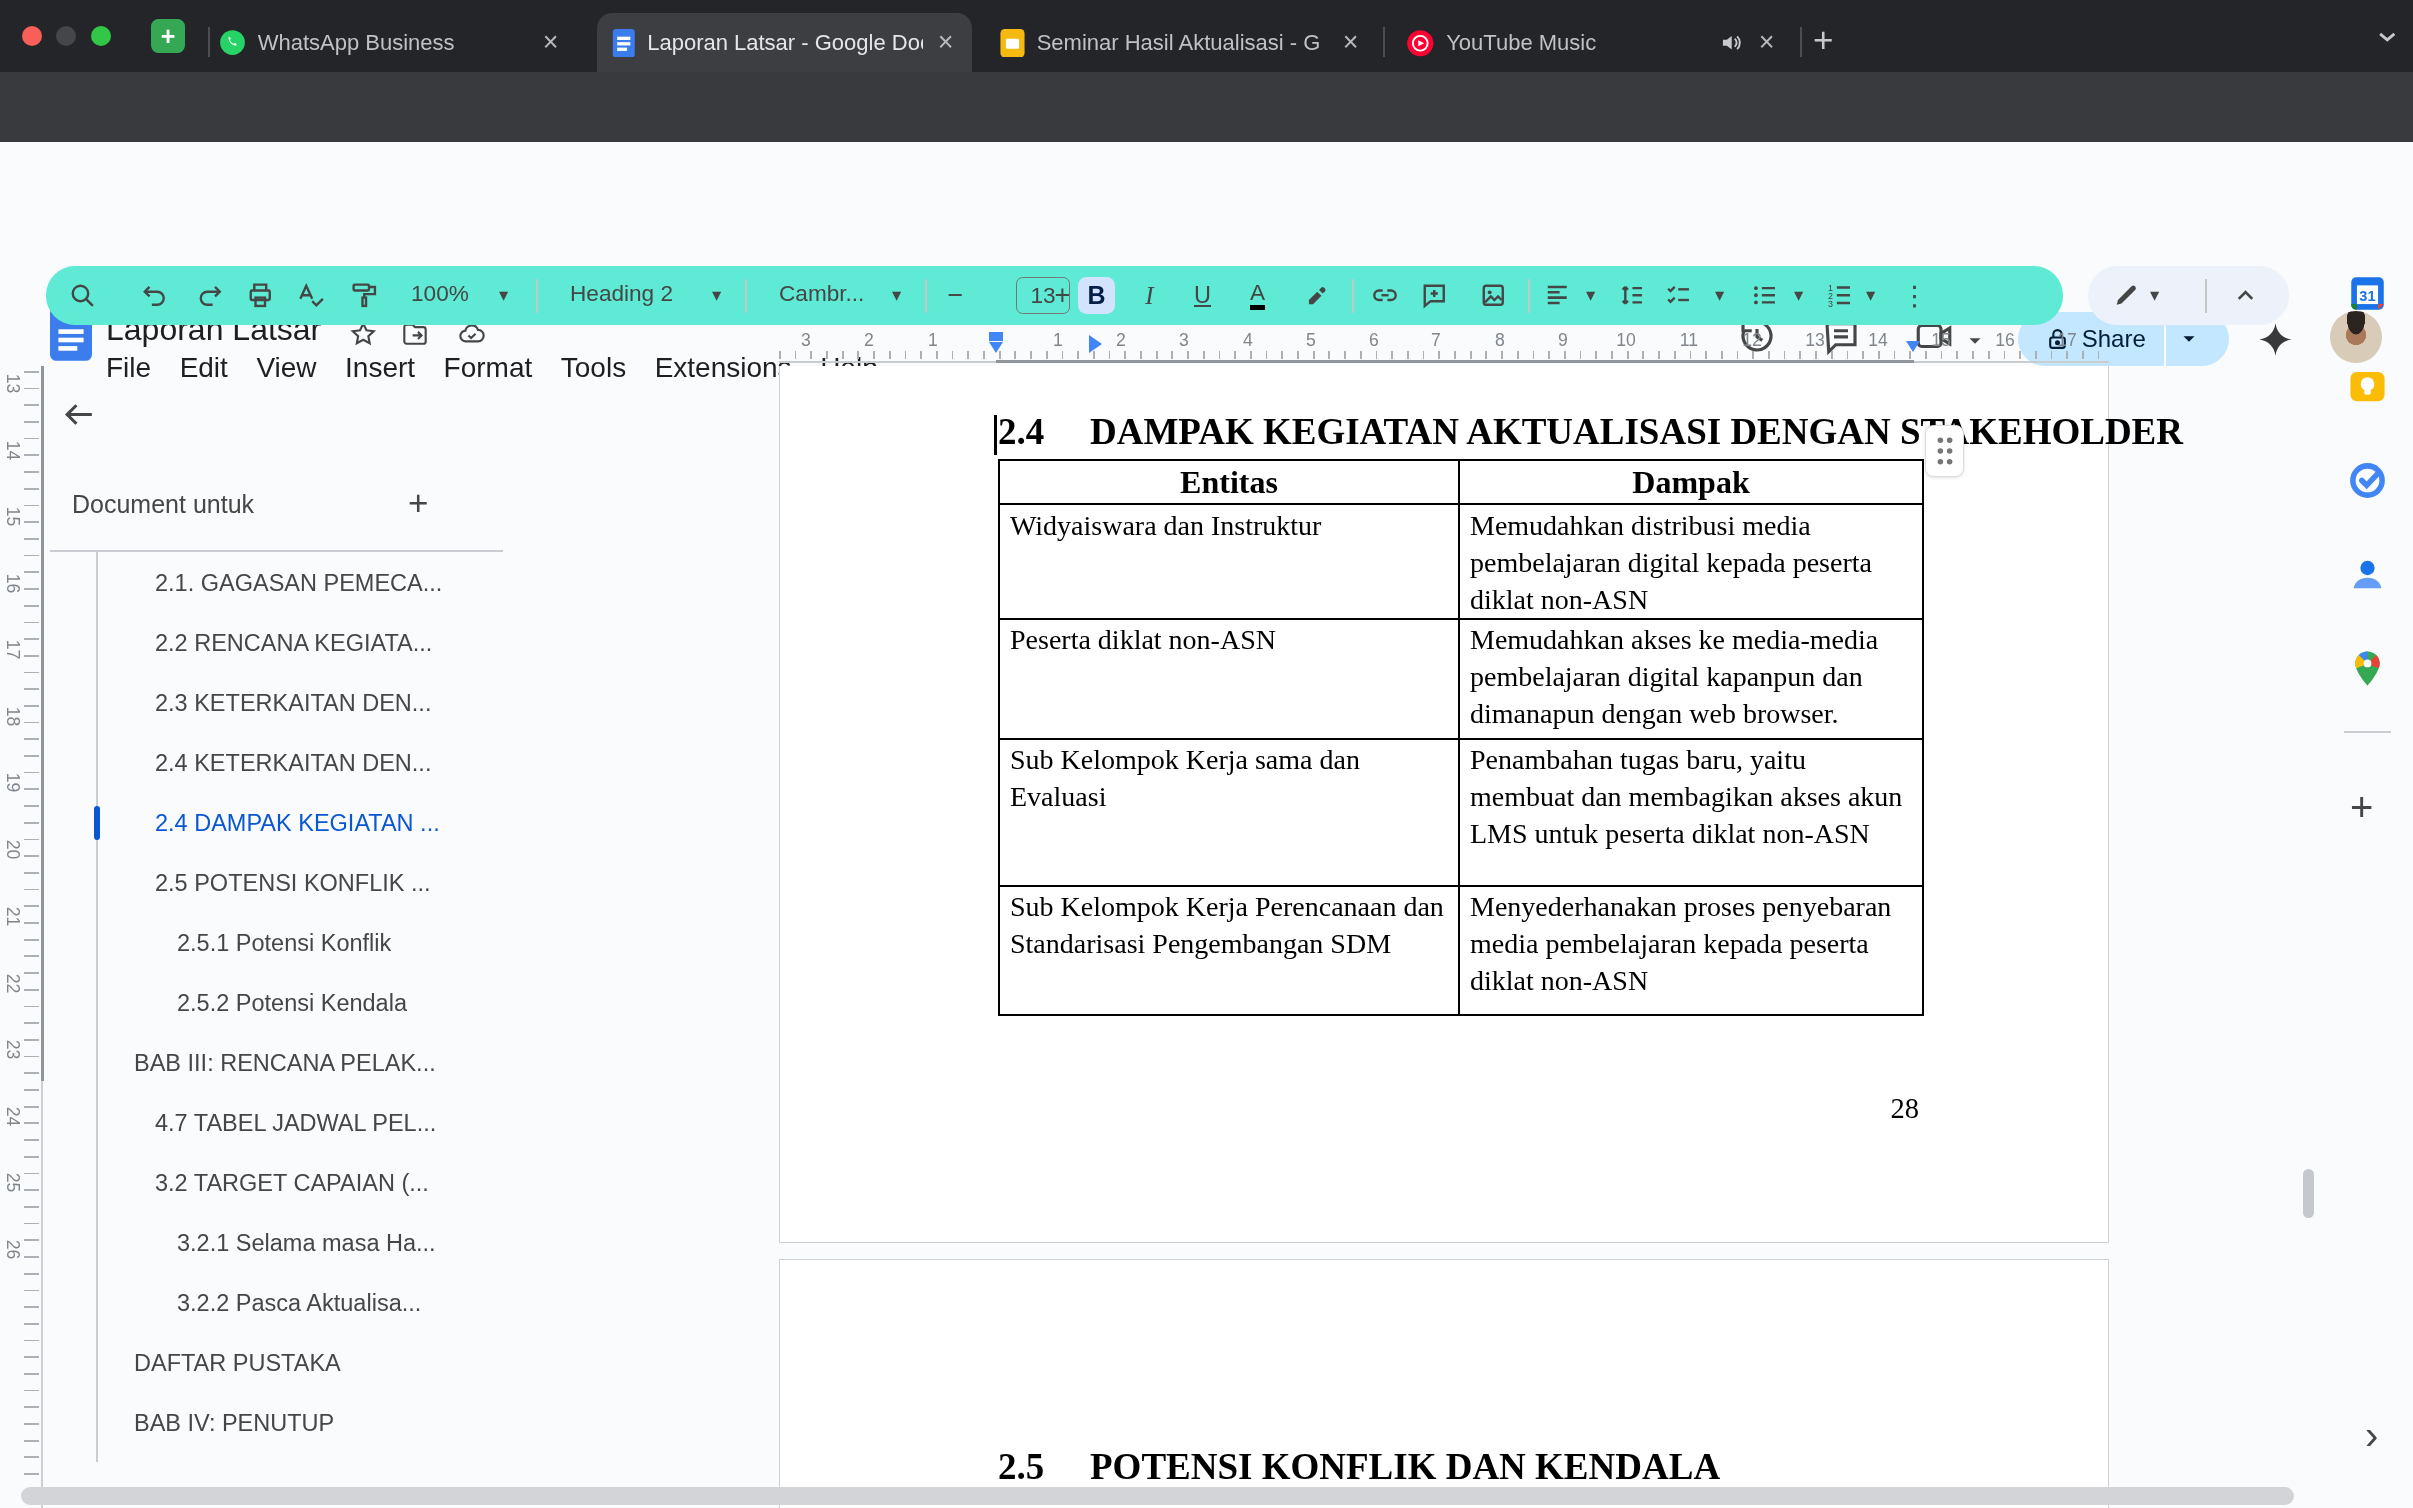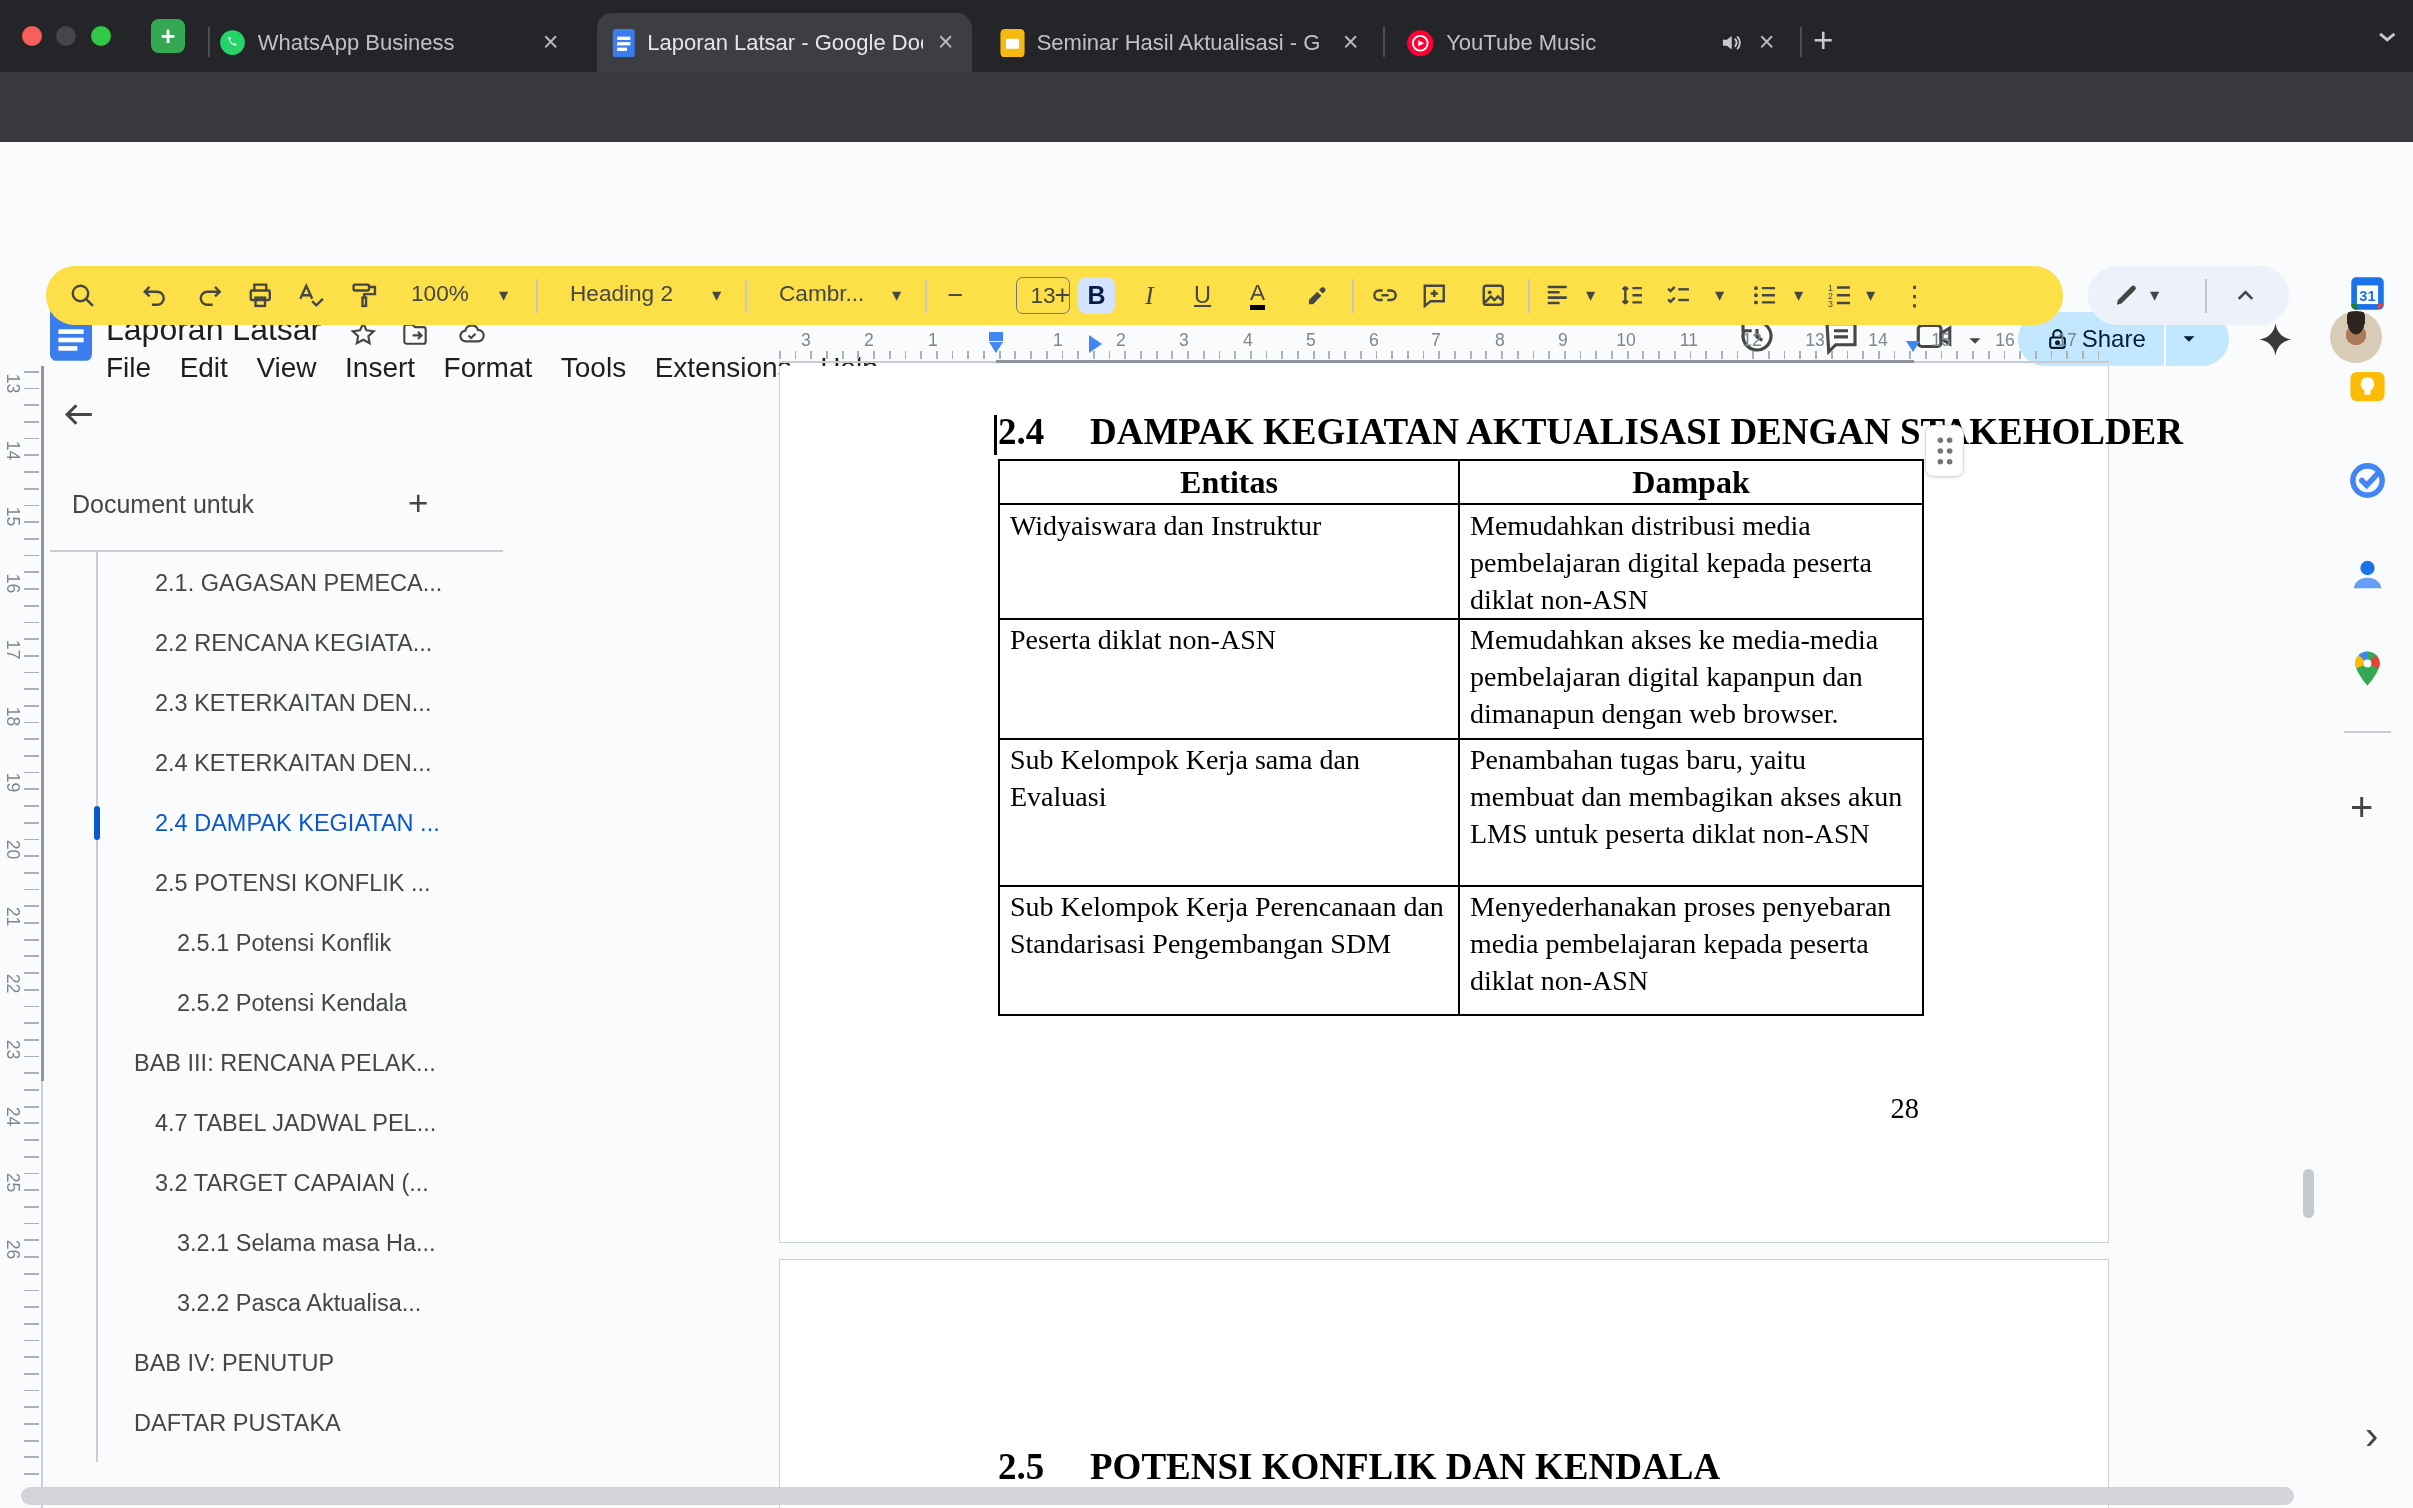--- a/index.html
+++ b/index.html
@@ -42,21 +42,21 @@
   .hico { position:absolute; top:173px; }
   .sharebtn { position:absolute; left:2018px; top:170px; width:211px; height:54px; border-radius:27px; background:#c2e7ff; color:#001d35; display:flex; align-items:center; }
   .sharelabel { font-size:24px; font-weight:400; margin-left:11.7px; }
   .sharediv { width:1.7px; height:54px; background:#f9fbfd; margin-left:18.4px; }
   .avatar-doc { position:absolute; left:2330px; top:169px; width:52px; height:52px; border-radius:50%;
     background: radial-gradient(ellipse at 50% 16%, #2c241f 0 24%, rgba(0,0,0,0) 25%),
                 radial-gradient(circle at 50% 46%, #a9795a 0 26%, rgba(0,0,0,0) 27%),
                 #d8cbb8; }
 
   
-  .dtoolbar { position:absolute; left:46px; top:266px; width:2017px; height:59px; border-radius:29px; background:#fde047;text-align:center; }
+  .dtoolbar { position:absolute; left:46px; top:266px; width:2017px; height:59px; border-radius:29px; background:#5eead4;text-align:center; }
   .modepill { position:absolute; left:2088px; top:266px; width:201px; height:59px; border-radius:29px; background:#edf2fa; }
   .tbtn { position:absolute; top:11px; width:37px; height:37px; display:flex; align-items:center; justify-content:center; color:#444746; }
   .tbtn.on { background:#d3e3fd; border-radius:8.4px; }
   .tsep { position:absolute; top:12.6px; width:1.7px; height:34px; background:#c4c7c5; }
   .tcaret { position:absolute; top:18.4px; font-size:18.4px; color:#444746; }
   .ttext { position:absolute; top:15px; font-size:22.6px; color:#444746; }
   .sizebox { position:absolute; left:970px; top:11px; width:54px; height:37px; border:1.7px solid #747775; border-radius:6.7px; display:flex; align-items:center; justify-content:center; font-size:22.6px; color:#444746; }
   .bglyph { font-size:25px; font-weight:bold; color:#041e49; }
   .iglyph { font-size:25px; font-style:italic; font-family:"Liberation Serif",serif; }
   .uglyph { font-size:23.5px; text-decoration:underline; }
@@ -627,25 +627,25 @@
 
         <div class="sb-item lvl2">
           <span class="sb-label">3.2.1 Selama masa Ha...</span>
         </div>
 
         <div class="sb-item lvl2">
           <span class="sb-label">3.2.2 Pasca Aktualisa...</span>
         </div>
 
         <div class="sb-item lvl0">
+          <span class="sb-label">DAFTAR PUSTAKA</span>
+        </div>
+
+        <div class="sb-item lvl0">
           <span class="sb-label">BAB IV: PENUTUP</span>
-        </div>
-
-        <div class="sb-item lvl0">
-          <span class="sb-label">DAFTAR PUSTAKA</span>
         </div>
       </div>
   </div>
 
   <div class="canvas">
     <div class="page1"></div>
 
     <div class="caret" style="top:49px"></div>
     <div class="h2line" style="top:44px">
       <span class="h2num">2.4</span>

